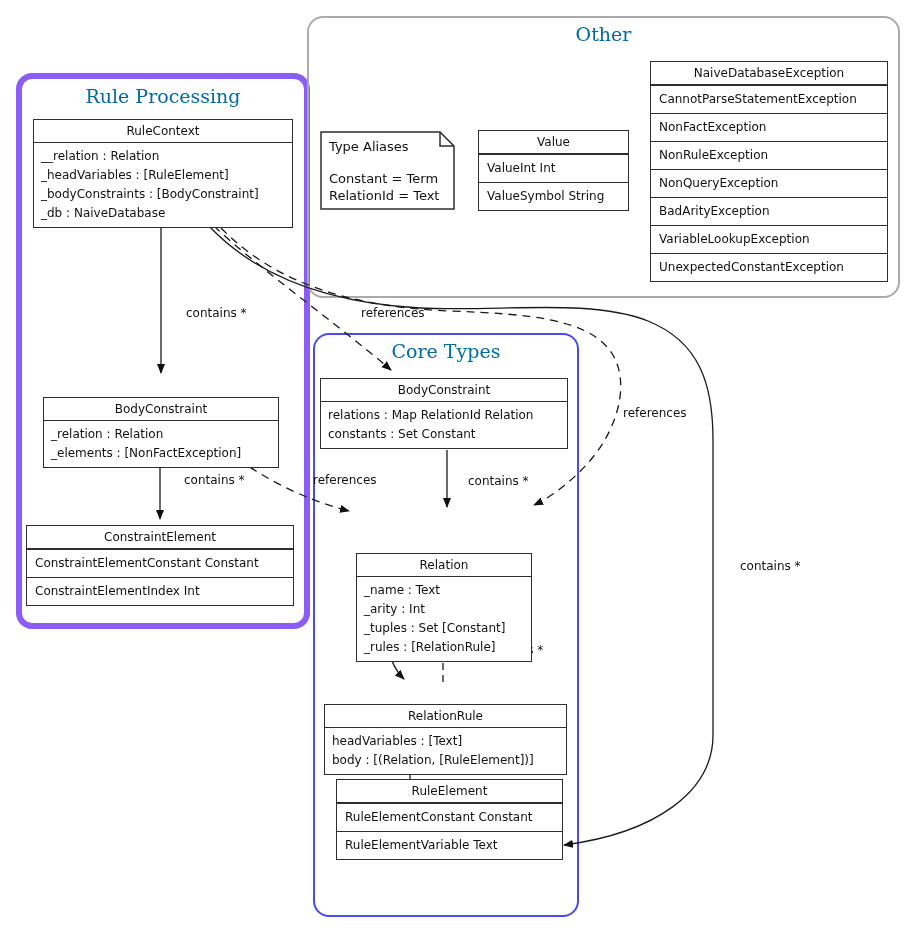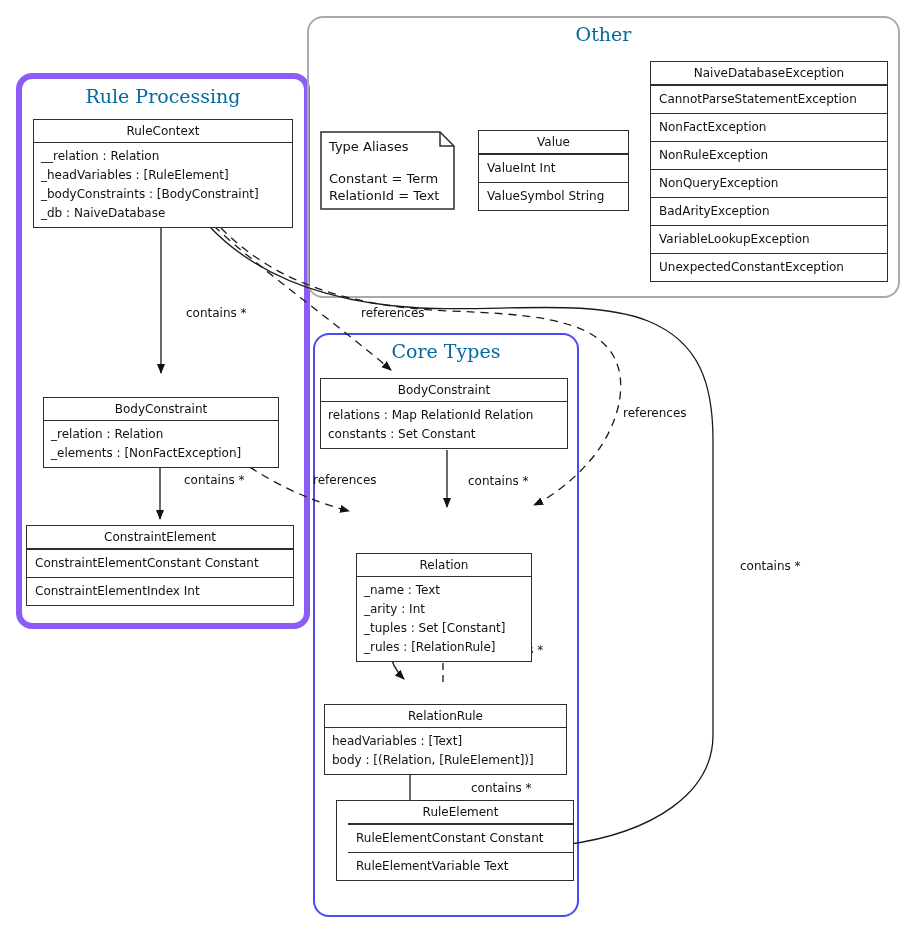--- a/index.html
+++ b/index.html
@@ -146,19 +146,19 @@
   </div>
 
   <div class="cls" style="left:324px;top:704px;width:241px;">
     <div class="hd">RelationRule</div>
     <div class="bd">
       <div>headVariables : [Text]</div>
       <div>body : [(Relation, [RuleElement])]</div>
     </div>
   </div>
 
-  <div class="cls" style="left:336px;top:800px;width:225px;padding-left:11px;">
+  <div class="cls" style="left:336px;top:779px;width:225px;">
     <div class="hd">RuleElement</div>
     <div class="row">RuleElementConstant Constant</div>
     <div class="row">RuleElementVariable Text</div>
   </div>
 
 </div>
 
 </body></html>

